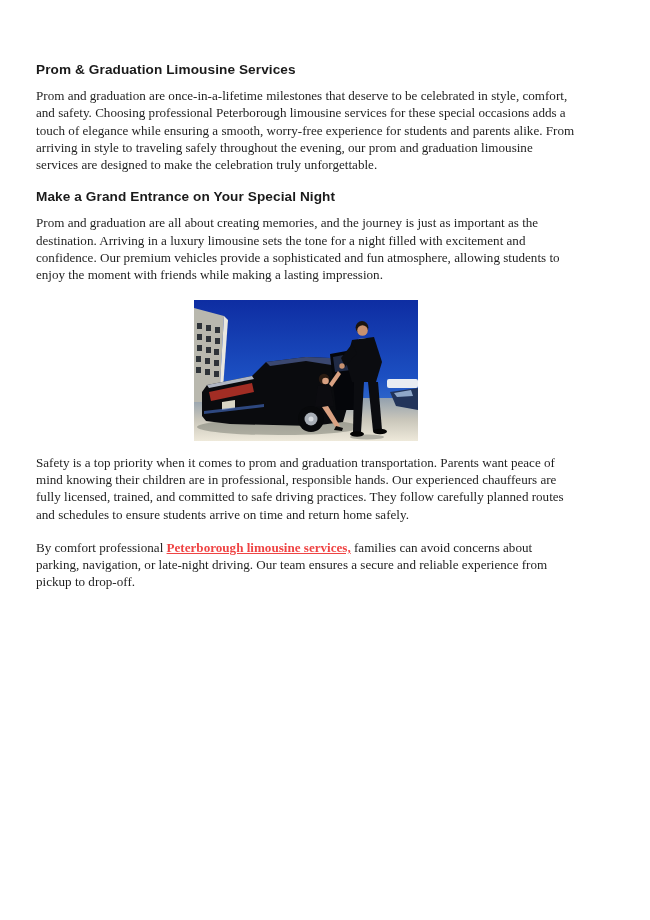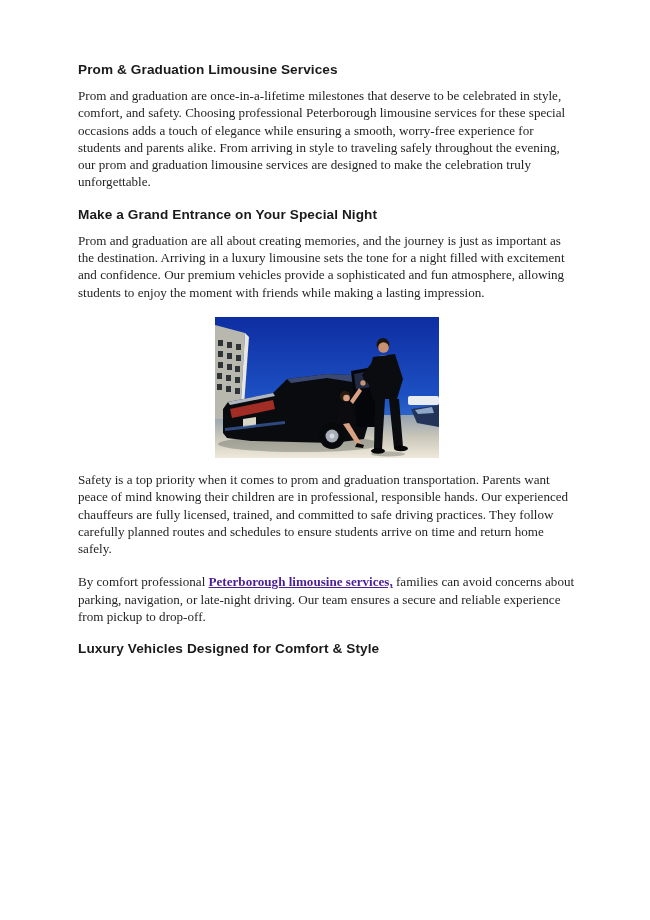--- a/index.html
+++ b/index.html
@@ -6,21 +6,21 @@
   .page {
     position: relative;
     width: 650px;
     height: 920px;
     background: #ffffff;
     overflow: hidden;
     font-family: "Liberation Sans", "DejaVu Sans", sans-serif;
     color: #1c1c1c;
   }
   .doc {
-    padding: 62px 74px 0 78px;
+    padding: 62px 74px 0 36px;
   }
   .doc h1, .doc h2 {
     font-size: 13.6px;
     line-height: 16px;
     font-weight: bold;
     color: #1a1a1a;
     margin: 0 0 9px 0;
     letter-spacing: 0.1px;
   }
   .doc p {
@@ -136,19 +136,18 @@
         <path d="M160,82 L170,82 L167,132 L159,132 Z" fill="#0b0c10"></path>
         <path d="M174,82 L184,82 L188,130 L179,131 Z" fill="#0b0c10"></path>
         <ellipse cx="163" cy="134" rx="7" ry="2.8" fill="#050505"></ellipse>
         <ellipse cx="186" cy="131.5" rx="7" ry="2.8" fill="#050505"></ellipse>
       </svg>
     </figure>
 
 
     <p>Safety is a top priority when it comes to prom and graduation transportation. Parents want peace of mind knowing their children are in professional, responsible hands. Our experienced chauffeurs are fully licensed, trained, and committed to safe driving practices. They follow carefully planned routes and schedules to ensure students arrive on time and return home safely.</p>
 
-    <p><span>By comfort professional </span><a class="doc-link" href="#" title="Peterborough limousine services," style="color: #4c1d95;">Peterborough limousine services,</a><span> families can avoid concerns about parking, navigation, or late-night driving. Our team ensures a secure and reliable experience from pickup to drop-off.</span></p>
+    <p><span>By comfort professional </span><a class="doc-link" href="#" title="Peterborough limousine services," style="color: #ef4444;">Peterborough limousine services,</a><span> families can avoid concerns about parking, navigation, or late-night driving. Our team ensures a secure and reliable experience from pickup to drop-off.</span></p>
 
-    <h2>Luxury Vehicles Designed for Comfort &amp; Style</h2>
 
 
   </main>
 </div>
 
 </body></html>

